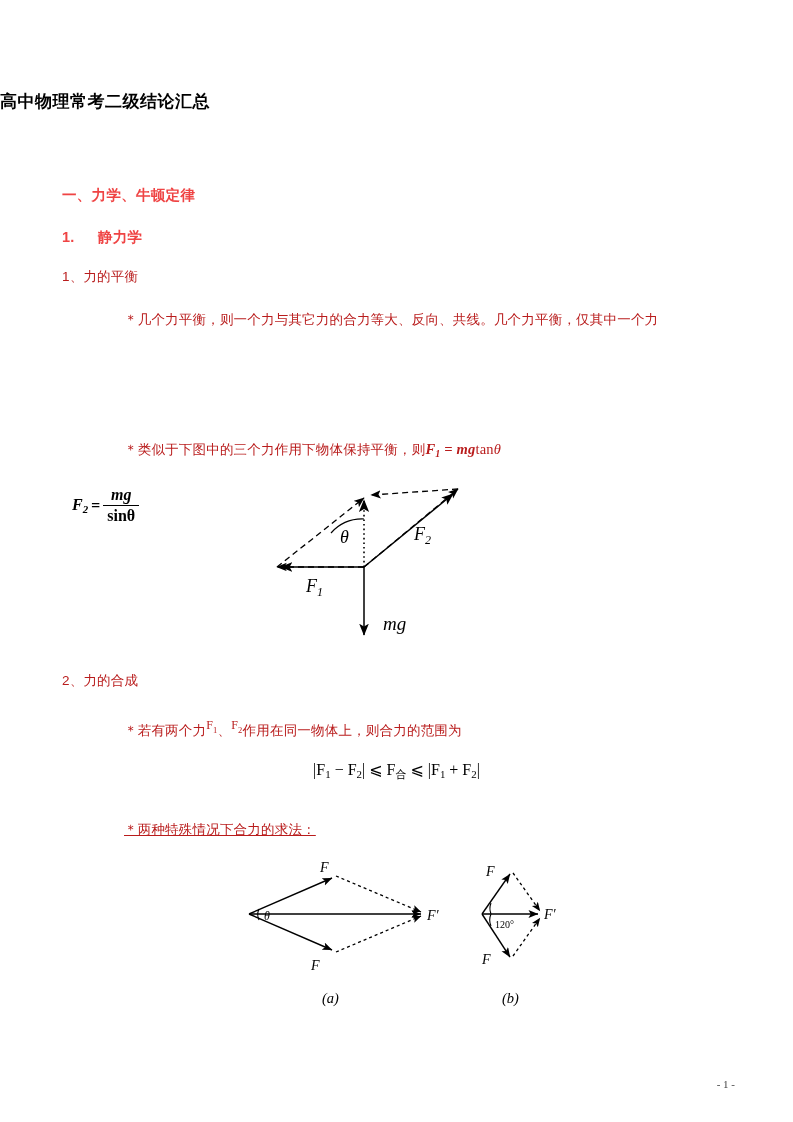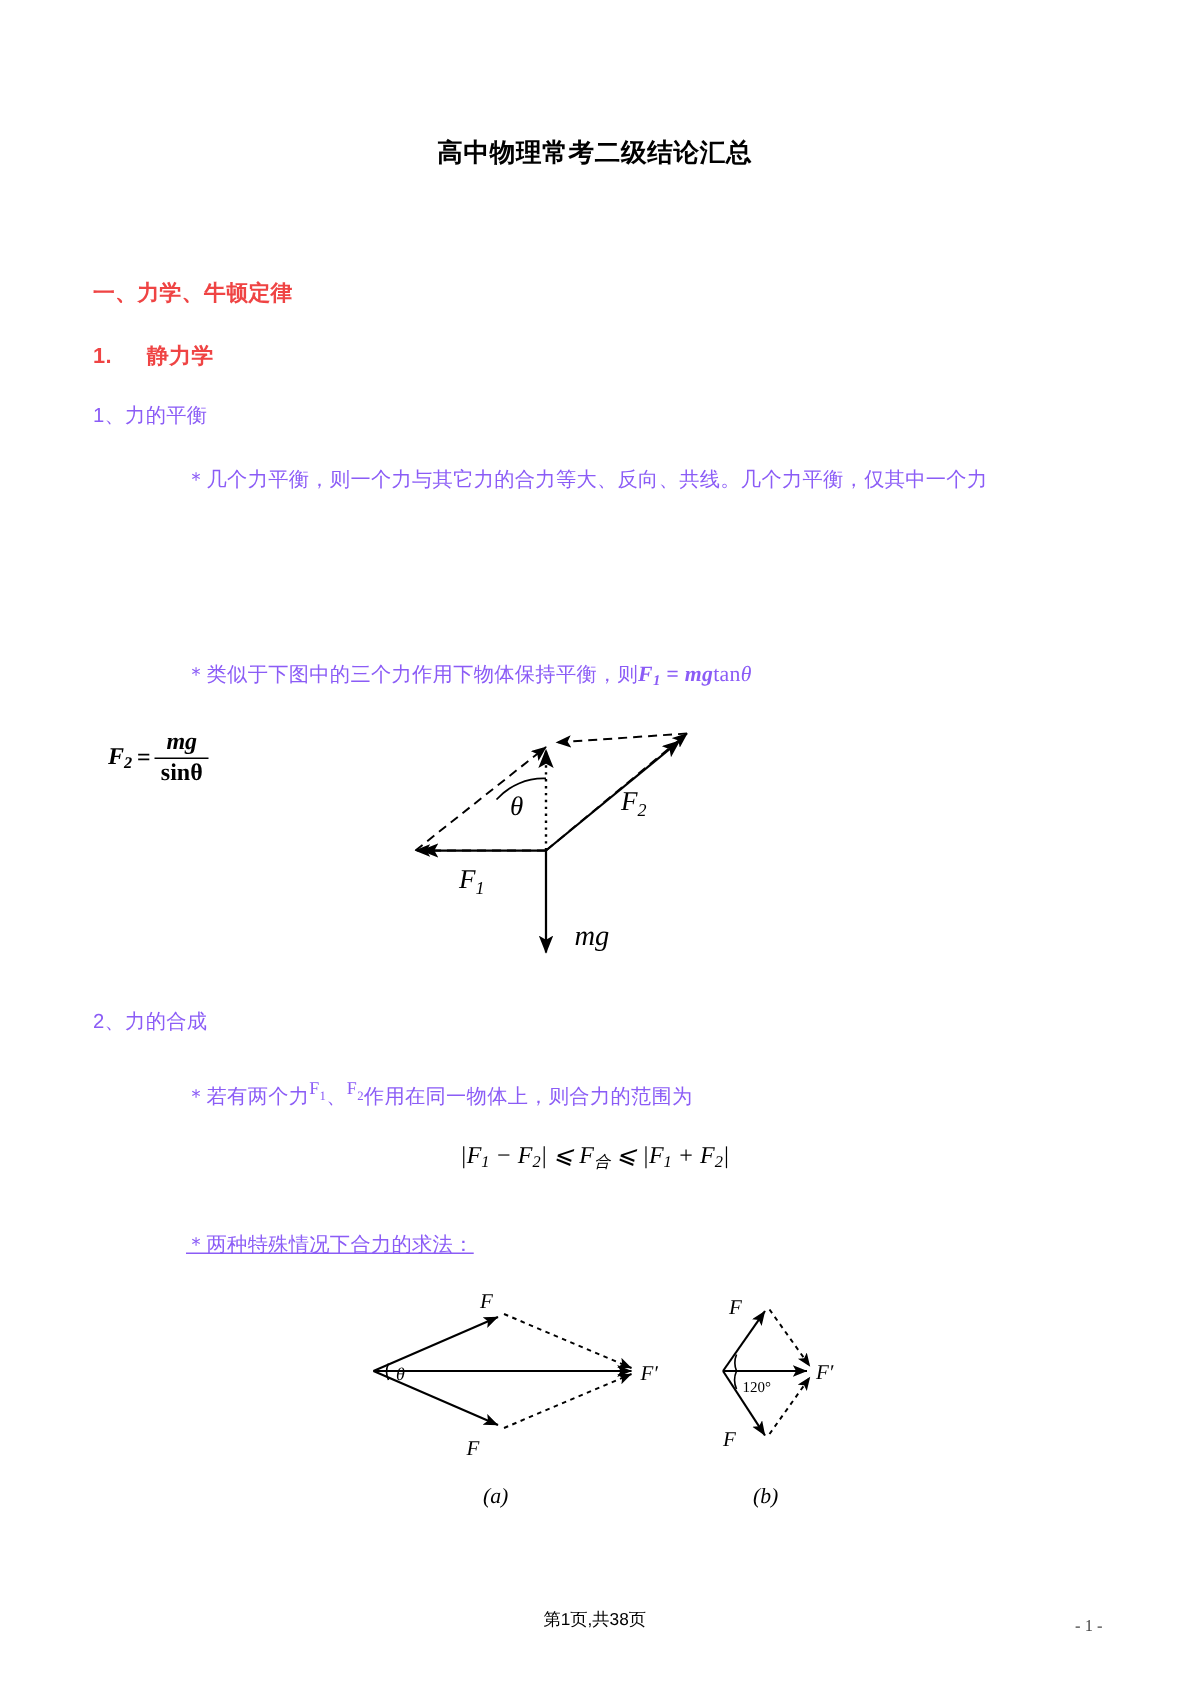--- a/index.html
+++ b/index.html
@@ -16,42 +16,42 @@
     width: 793px;
     height: 1122px;
     background: #ffffff;
     overflow: hidden;
   }
   .doc-title {
     position: absolute;
     top: 90px;
     left: 0;
     width: 793px;
-    text-align: center;
+    text-align: left;
     font-size: 17px;
     font-weight: bold;
     letter-spacing: 0.5px;
     color: #000;
   }
   .h-blue {
     position: absolute;
     left: 62px;
     font-size: 14.5px;
     font-weight: bold;
     color: #ef4444;
     letter-spacing: 0.3px;
   }
   .h-blue.lvl1 { top: 186px; }
   .h-blue.lvl2 { top: 228px; }
   .h-blue .num { display: inline-block; width: 36px; }
   .body-line {
     position: absolute;
     left: 62px;
     font-size: 13.5px;
-    color: #8b5cf6;
+    color: #b91c1c;
     letter-spacing: 0.2px;
     white-space: nowrap;
   }
   .body-line.indent { left: 104px; margin-left: 20px; }
   .serif-math {
     font-family: "Liberation Serif", serif;
   }
   .frac {
     display: inline-block;
     vertical-align: middle;
@@ -182,21 +182,21 @@
       <text x="128" y="160" font-size="19">mg</text>
     </g>
   </svg>
 
   <div class="body-line" style="top:672px;">2、力的合成</div>
 
   <div class="body-line indent" style="top:718px;">
     <span>＊若有两个力</span><span class="serif-math"><span class="sup" style="font-size:12px;">F</span><span style="font-size:8.5px;vertical-align:0.2em;">1</span></span><span>、</span><span class="serif-math"><span class="sup" style="font-size:12px;">F</span><span style="font-size:8.5px;vertical-align:0.2em;">2</span></span><span>作用在同一物体上，则合力的范围为</span>
   </div>
 
-  <div class="formula-center" style="top:760px;font-style:italic;">
+  <div class="formula-center" style="top:760px;">
     <span>|F</span><span class="sub">1</span>
     <span>− F</span><span class="sub">2</span><span>|</span>
     <span>⩽</span>
     <span>F</span><span class="sub" style="font-family:'Liberation Sans',sans-serif;">合</span>
     <span>⩽</span>
     <span>|F</span><span class="sub">1</span>
     <span>+ F</span><span class="sub">2</span><span>|</span>
   </div>
 
   <div class="body-line indent" style="top:821px;text-decoration:underline;">＊两种特殊情况下合力的求法：</div>
@@ -242,16 +242,15 @@
       <text x="33" y="66" font-size="10" font-style="normal">120°</text>
       <text x="24" y="14" font-size="14" font-style="italic">F</text>
       <text x="20" y="102" font-size="14" font-style="italic">F</text>
       <text x="82" y="57" font-size="14" font-style="italic">F′</text>
     </g>
   </svg>
 
   <div class="fig-label" style="left:322px; top:990px;">(a)</div>
   <div class="fig-label" style="left:502px; top:990px;">(b)</div>
 
-  <div class="footer-center">第1页,共38页</div>
   <div class="footer-right">- 1 -</div>
 
 </div>
 
 </body></html>

